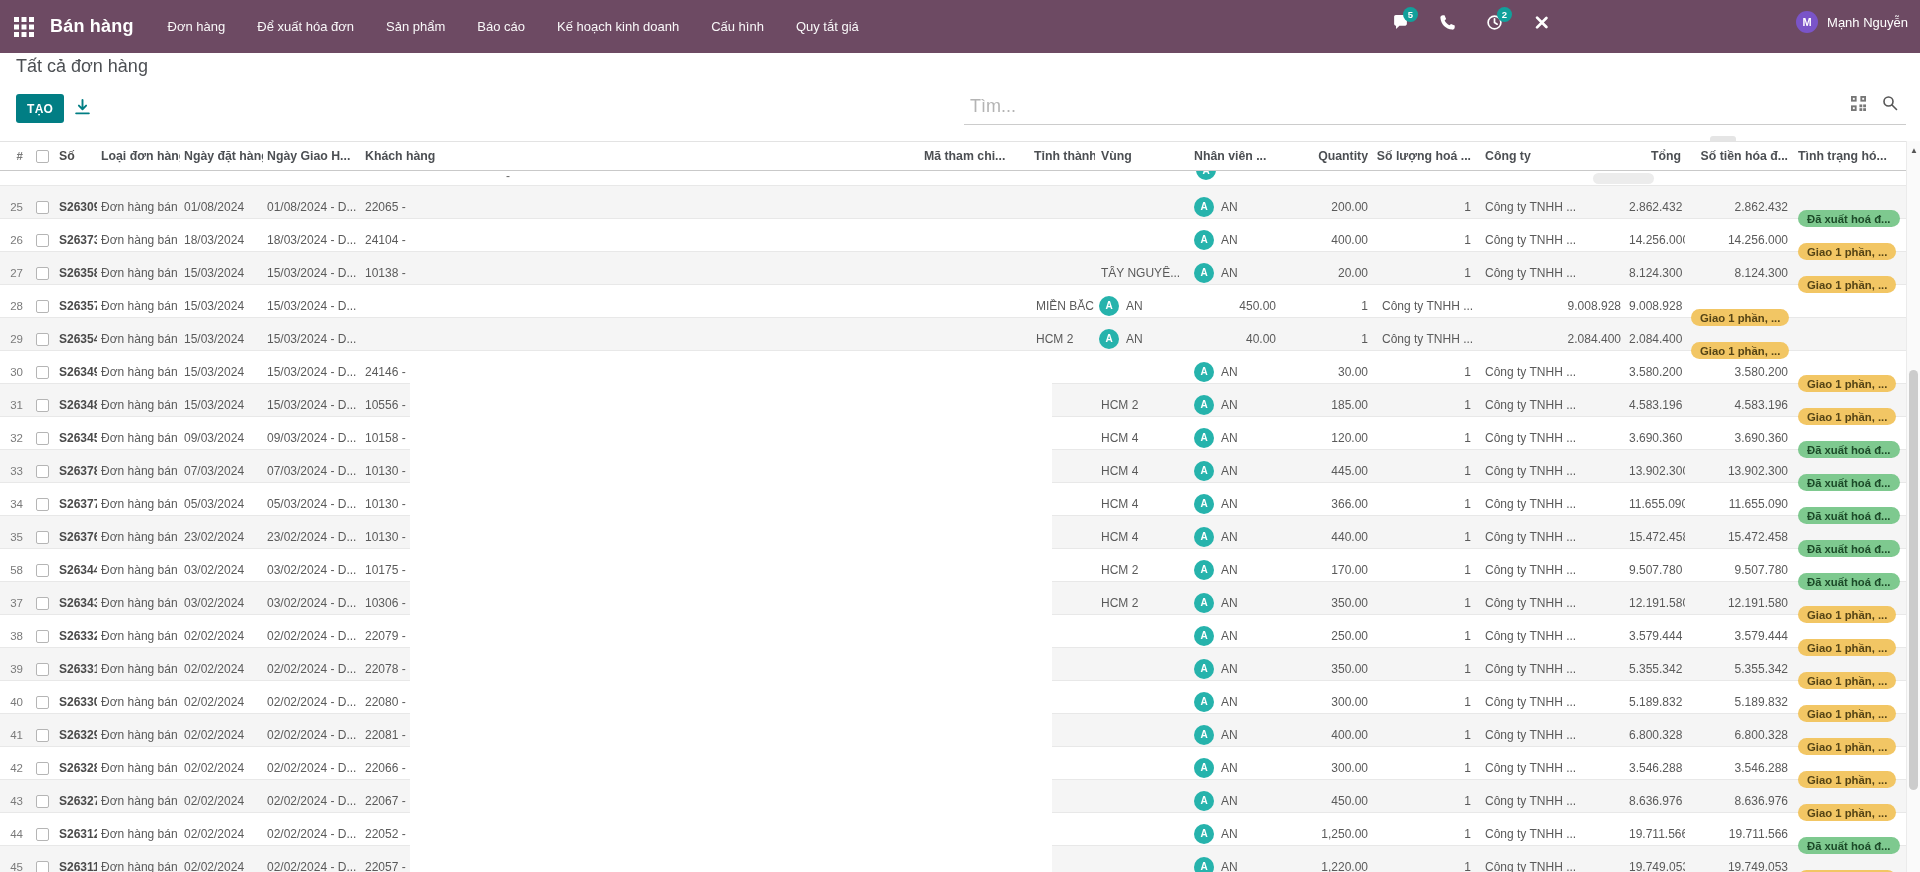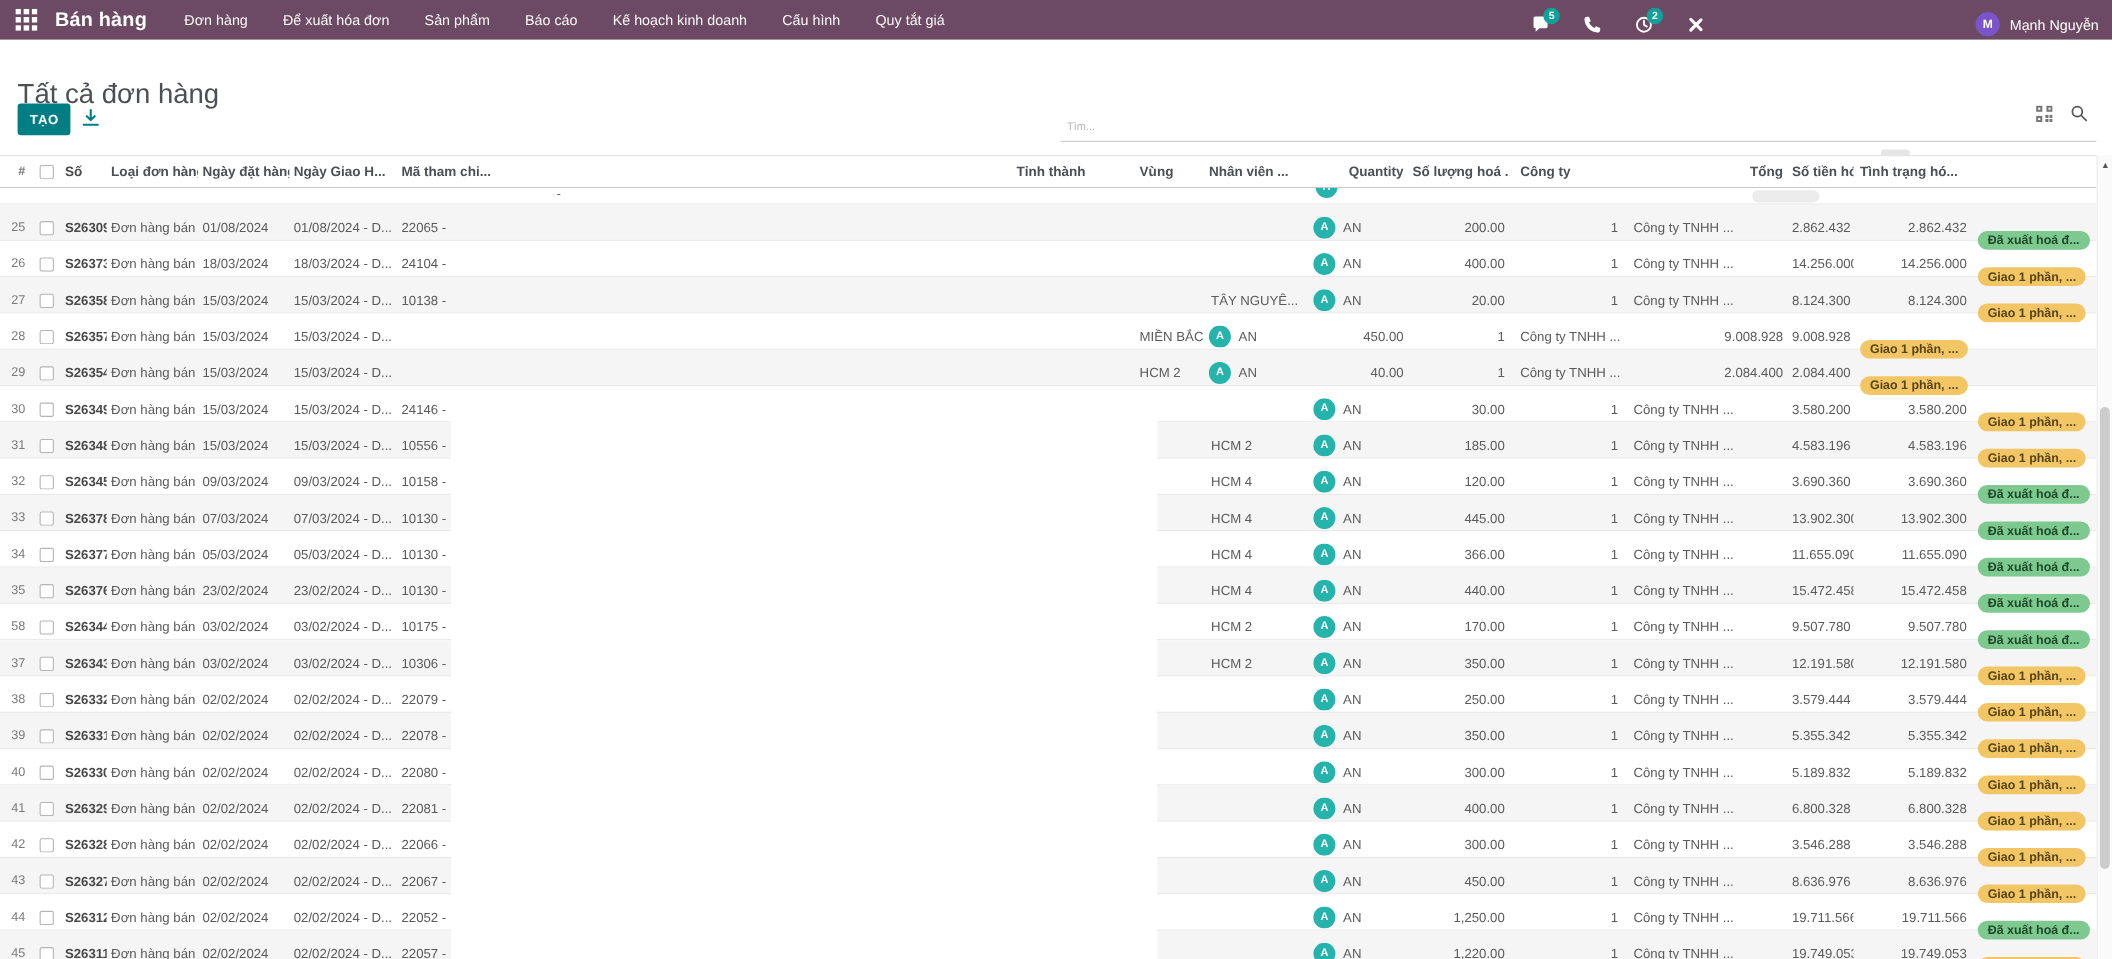--- a/index.html
+++ b/index.html
@@ -3,46 +3,46 @@
 <meta charset="utf-8">
 <style>
   * { box-sizing: border-box; }
   html,body { margin:0; padding:0; }
   body {
     width:1920px; height:872px; overflow:hidden; background:#fff;
     font-family:"Liberation Sans","DejaVu Sans",sans-serif;
     -webkit-font-smoothing:antialiased;
   }
   
-  .topbar{ position:absolute; top:0; left:0; right:0; height:36px;
+  .topbar{ position:absolute; top:0; left:0; right:0; height:53px;
     background:var(--c-topbar,#6d4a63); display:flex; align-items:center; color:#fff; z-index:10;}
   .apps{ margin:0 16px 0 14px; width:20px; height:20px; cursor:pointer; }
   .brand{ font-size:18px; font-weight:700; margin-right:34px; letter-spacing:.2px; cursor:pointer;}
   .menu{ display:flex; gap:32px; font-size:13px; }
   .menu-item{ cursor:pointer; opacity:.96; }
   .topicons{ position:absolute; left:1392px; top:0; height:44px; display:flex; align-items:center; gap:30px; }
   .ticon{ position:relative; cursor:pointer; display:flex; }
   .ticon svg{ width:17px; height:17px; }
   .ibadge{ position:absolute; top:-7px; right:-9px; min-width:15px; height:15px; padding:0 3px;
     background:var(--c-ibadge,#12a09b); color:#fff; border-radius:8px; font-size:9.5px; line-height:15px;
     text-align:center; font-weight:700; }
   .userbox{ position:absolute; right:12px; top:0; height:44px; display:flex; align-items:center; gap:9px; cursor:pointer;}
   .uavatar{ width:22px; height:22px; border-radius:50%; background:var(--c-uav,#7a54c8); color:#fff;
     font-size:11px; font-weight:700; display:flex; align-items:center; justify-content:center; }
   .uname{ font-size:13px; }
   
   .controlbar{ position:absolute; top:44px; left:0; right:0; height:97px; background:#fff; }
-  .page-title{ position:absolute; left:16px; top:12px; font-size:25px; color:#4c4f53;margin-top:16px; }
+  .page-title{ position:absolute; left:16px; top:12px; font-size:18px; color:#4c4f53; }
   .btn-create{ position:absolute; left:16px; top:50px; height:29px; padding:0 11px;
     background:var(--c-accent,#017e84); color:#fff; font-size:12px; font-weight:700; border:none;
     border-radius:3px; cursor:pointer; font-family:inherit; letter-spacing:.3px;}
   .btn-export{ position:absolute; left:74px; top:55px; cursor:pointer; display:flex;}
   .searchbox{ position:absolute; left:964px; top:46px; width:942px; }
   .searchbox input{ width:100%; border:none; border-bottom:1px solid #ccc; outline:none;
-    font-size:10px; padding:6px 60px 7px 6px; color:#555; font-family:inherit;margin-top:14px; }
+    font-size:18px; padding:6px 60px 7px 6px; color:#555; font-family:inherit; }
   .searchbox input::placeholder{ color:#b4b4b4; }
   .qr-ic{ position:absolute; right:40px; top:6px; cursor:pointer; display:flex;}
   .mag-ic{ position:absolute; right:8px; top:5px; cursor:pointer; display:flex;}
   .filters{ position:absolute; left:970px; top:99px; display:flex; gap:28px; align-items:center;
     font-size:13px; color:#5a6470; }
   .fitem{ display:flex; align-items:center; gap:6px; cursor:pointer; }
   .fitem .star{ font-size:13px; line-height:1; }
   .pager{ position:absolute; left:1572px; top:99px; display:flex; align-items:center; font-size:13px; color:#4c4f53; }
   .pager .chev{ color:var(--c-accent,#017e84); font-size:20px; font-weight:700; line-height:14px;
     cursor:pointer; padding:0 6px; }
@@ -253,20 +253,21 @@
   </div>
 </div>
 
 <div class="thead">
     <div class="c num">#</div>
     <div class="c cb"><span class="checkbox"></span></div>
     <div class="c so">Số</div>
     <div class="c ">Loại đơn hàng</div>
     <div class="c ">Ngày đặt hàng</div>
     <div class="c ">Ngày Giao H...</div>
+    <div class="c ">Khách hàng</div>
     <div class="c ">Mã tham chi...</div>
     <div class="c ">Tỉnh thành</div>
     <div class="c vung">Vùng</div>
     <div class="c ">Nhân viên ...</div>
     <div class="c r">Quantity</div>
     <div class="c r">Số lượng hoá ...</div>
     <div class="c congty">Công ty</div>
     <div class="c r">Tổng</div>
     <div class="c r">Số tiền hóa đ...</div>
     <div class="c st">Tình trạng hó...</div>

